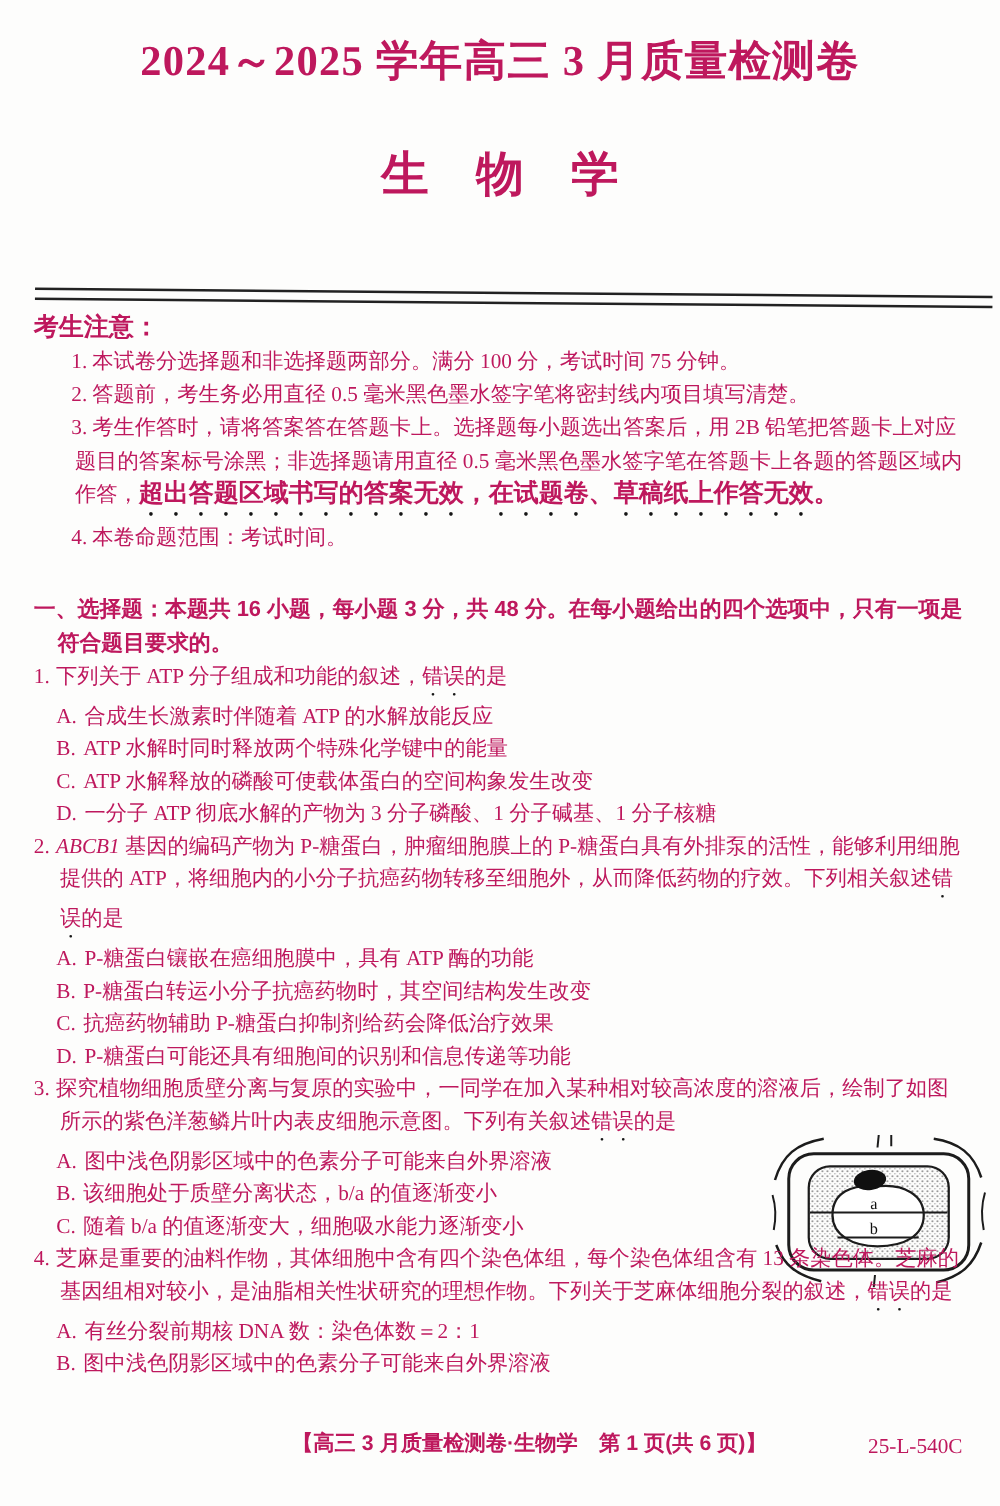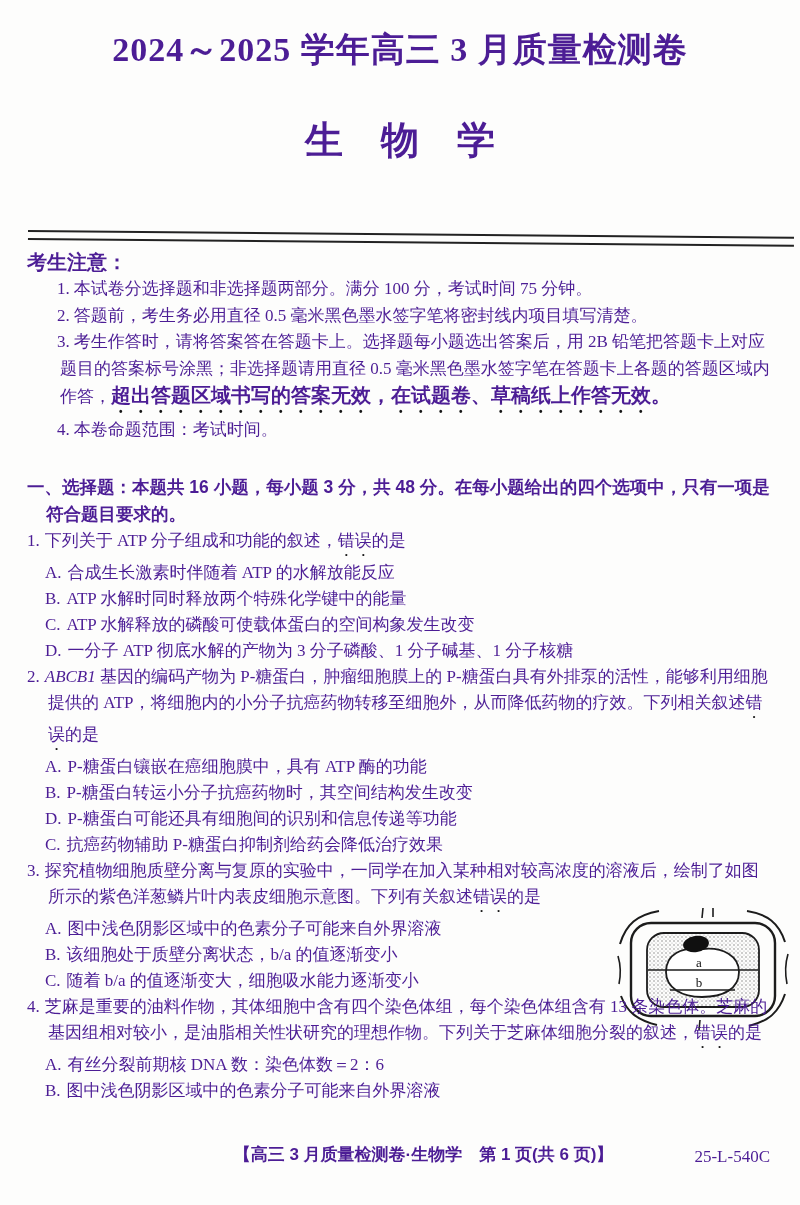--- a/index.html
+++ b/index.html
@@ -1,20 +1,20 @@
 <!DOCTYPE html>
 <html><head>
 <meta charset="utf-8">
 <style>
   html,body { margin:0; padding:0; background:#ffffff; }
   .page {
     position:relative;
     width:800px; height:1205px;
     background:#fdfdfc;
-    color:#4c1d95;
+    color:#be185d;
     font-family:"Liberation Serif","DejaVu Serif",serif;
     overflow:hidden;
   }
   .exam-title {
     margin:0; padding-top:26px;
     text-align:center;
     font-size:34px; line-height:48px;
     font-weight:bold;
     letter-spacing:1px;
   }
@@ -145,22 +145,22 @@
       </div>
     </div>
 
     <div class="question">
       <p class="q-stem">
         <span class="q-num">2.</span><span class="italic">ABCB1</span><span> 基因的编码产物为 P-糖蛋白，肿瘤细胞膜上的 P-糖蛋白具有外排泵的活性，能够利用细胞提供的 ATP，将细胞内的小分子抗癌药物转移至细胞外，从而降低药物的疗效。下列相关叙述</span><span class="em-dots">错误</span><span>的是</span>
       </p>
       <div class="q-options">
         <div class="opt"><span class="opt-label">A.</span><span>P-糖蛋白镶嵌在癌细胞膜中，具有 ATP 酶的功能</span></div>
         <div class="opt"><span class="opt-label">B.</span><span>P-糖蛋白转运小分子抗癌药物时，其空间结构发生改变</span></div>
+        <div class="opt"><span class="opt-label">C.</span><span>抗癌药物辅助 P-糖蛋白抑制剂给药会降低治疗效果</span></div>
         <div class="opt"><span class="opt-label">D.</span><span>P-糖蛋白可能还具有细胞间的识别和信息传递等功能</span></div>
-        <div class="opt"><span class="opt-label">C.</span><span>抗癌药物辅助 P-糖蛋白抑制剂给药会降低治疗效果</span></div>
       </div>
     </div>
 
     <div class="question">
       <p class="q-stem q3-stem">
         <span class="q-num">3.</span><span>探究植物细胞质壁分离与复原的实验中，一同学在加入某种相对较高浓度的溶液后，绘制了如图所示的紫色洋葱鳞片叶内表皮细胞示意图。下列有关叙述</span><span class="em-dots">错误</span><span>的是</span>
       </p>
       <div class="q-options q3-opts">
         <div class="opt"><span class="opt-label">A.</span><span>图中浅色阴影区域中的色素分子可能来自外界溶液</span></div>
         <div class="opt"><span class="opt-label">B.</span><span>该细胞处于质壁分离状态，b/a 的值逐渐变小</span></div>
@@ -198,21 +198,21 @@
         <text x="82" y="59" font-size="13" font-family="Liberation Serif, DejaVu Serif, serif" fill="#101010" text-anchor="middle" paint-order="stroke" stroke="#ffffff" stroke-width="3">a</text>
         <text x="82" y="79" font-size="13" font-family="Liberation Serif, DejaVu Serif, serif" fill="#101010" text-anchor="middle" paint-order="stroke" stroke="#ffffff" stroke-width="3">b</text>
       </svg>
     </div>
 
     <div class="question">
       <p class="q-stem">
         <span class="q-num">4.</span><span>芝麻是重要的油料作物，其体细胞中含有四个染色体组，每个染色体组含有 13 条染色体。芝麻的基因组相对较小，是油脂相关性状研究的理想作物。下列关于芝麻体细胞分裂的叙述，</span><span class="em-dots">错误</span><span>的是</span>
       </p>
       <div class="q-options">
-        <div class="opt"><span class="opt-label">A.</span><span>有丝分裂前期核 DNA 数：染色体数＝2：6</span></div>
+        <div class="opt"><span class="opt-label">A.</span><span>有丝分裂前期核 DNA 数：染色体数＝2：1</span></div>
         <div class="opt"><span class="opt-label">B.</span><span>图中浅色阴影区域中的色素分子可能来自外界溶液</span></div>
       </div>
     </div>
 
   </div>
 
   <div class="footer">
     <span class="footer-left">【高三 3 月质量检测卷·生物学　第 1 页(共 6 页)】</span>
     <span class="paper-code">25-L-540C</span>
   </div>

